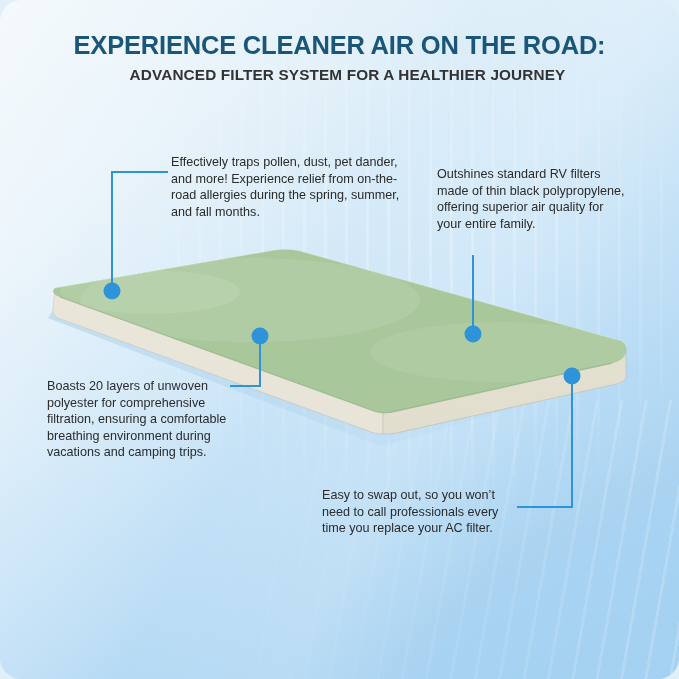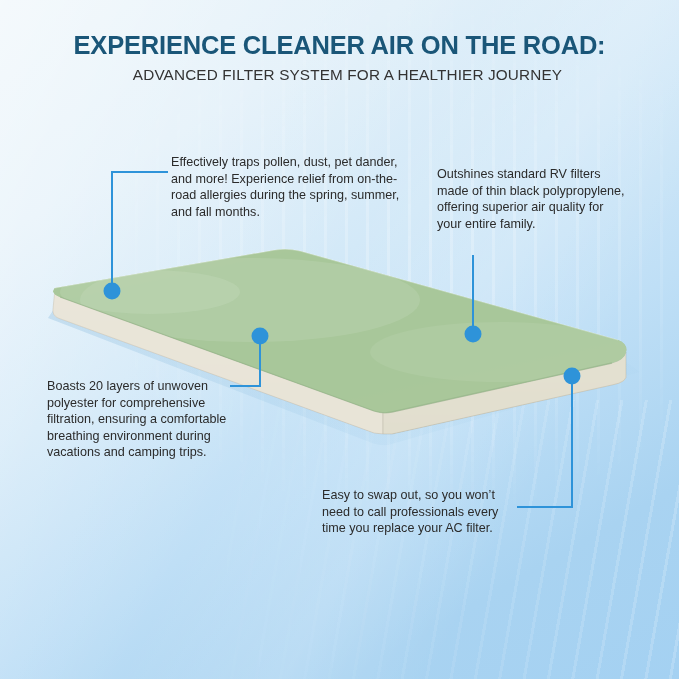--- a/index.html
+++ b/index.html
@@ -17,20 +17,21 @@
         rgba(255,255,255,0.00) 46%,
         rgba(255,255,255,0.16) 62%,
         rgba(255,255,255,0.00) 76%),
       linear-gradient(150deg,
         #e8f3f9 0%,
         #e2f0f9 22%,
         #d3e9f8 42%,
         #bfdff6 62%,
         #a9d3f1 82%,
         #a4d1f2 100%);
+    border-radius: 21px;
   }
   
   #stripes{
     position:absolute;left:0;top:0;width:679px;height:679px;
     background-image:repeating-linear-gradient(
       to right,
       rgba(255,255,255,0.00) 0px,
       rgba(255,255,255,0.00) 9px,
       rgba(255,255,255,0.40) 9px,
       rgba(255,255,255,0.40) 12px,
@@ -54,21 +55,21 @@
     mask-image:linear-gradient(to left, rgba(0,0,0,.85) 0%, rgba(0,0,0,.25) 42%, rgba(0,0,0,0) 72%);
     opacity:.7;pointer-events:none;
   }
   
   #header{position:absolute;left:0;top:30px;width:679px;text-align:center;}
   #title{
     color:#1a5678;font-size:25.5px;font-weight:bold;letter-spacing:-0.2px;
     line-height:30px;font-family:"Liberation Sans", sans-serif;margin:0;
   }
   #subtitle{
-    color:#333333;font-size:15.3px;font-weight:normal;letter-spacing:.15px;
+    color:#333333;font-size:15.3px;font-weight:bold;letter-spacing:.15px;
     line-height:22px;margin:4px 0 0 16px;text-align:center;
   }
   
   #product{position:absolute;left:0;top:0;width:679px;height:679px;pointer-events:none;}
   
   .callout{position:absolute;}
   .callout p{
     margin:0;color:#2b2b2b;font-size:12.6px;line-height:16.6px;
     font-family:"Liberation Sans", sans-serif;
   }

